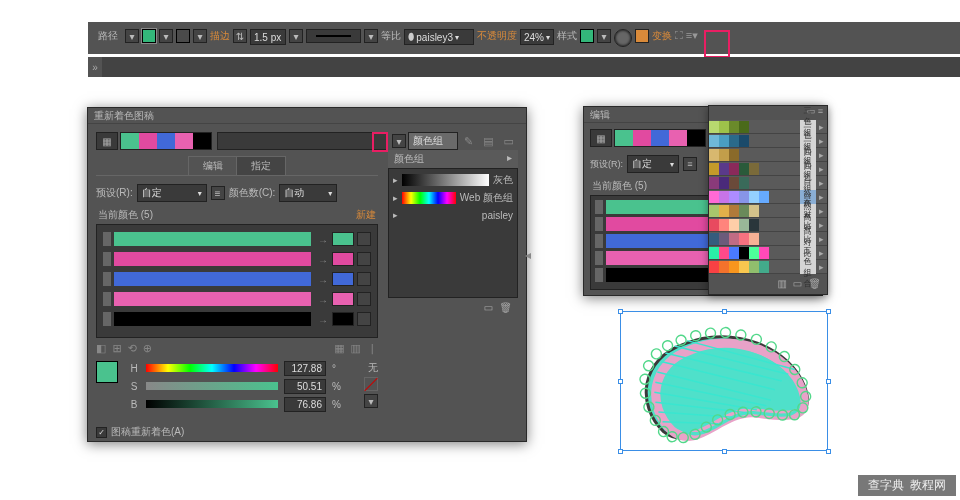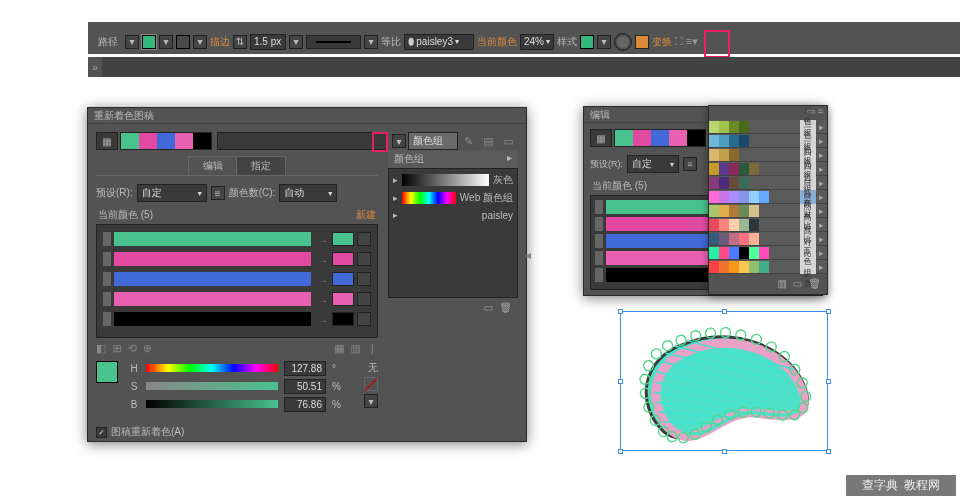--- a/index.html
+++ b/index.html
@@ -1,19 +1,19 @@
 <!DOCTYPE html>
 <html><head>
 <meta charset="utf-8">
 <style>
 * { box-sizing: border-box; margin: 0; padding: 0; font-family: "Microsoft YaHei", Arial, sans-serif; }
 body { background: #fff; width: 960px; height: 500px; position: relative; overflow: hidden; }
 
 
-.topbar { position: absolute; top: 29px; left: 88px; width: 872px; height: 25px; background: #535353; display: flex; align-items: center; font-size: 10px; color: #bbb; padding: 0 6px; gap: 3px; }
+.topbar { position: absolute; top: 29px; left: 88px; width: 872px; height: 25px; background: #535353; display: flex; font-size: 10px; color: #bbb; padding: 0 6px; gap: 3px; }
 .topbar-pre { position: absolute; top: 22px; left: 88px; width: 872px; height: 7px; background: #535353; }
 .toplabel { color: #bbb; padding: 0 4px; }
 .sw { width: 14px; height: 14px; border: 1px solid #000; }
 .sw.green { background: #33b77a; }
 .sw.sel { box-shadow: 0 0 0 1px #888; }
 .toolbtn { width: 14px; height: 14px; background: #444; border: 1px solid #222; display: flex; align-items: center; justify-content: center; }
 .num-input { background: #3a3a3a; border: 1px solid #222; color: #ddd; padding: 1px 3px; font-size: 10px; width: 36px; height: 16px; }
 .dd { background: #3a3a3a; border: 1px solid #222; color: #ddd; display: flex; align-items: center; padding: 0 3px; height: 16px; font-size: 10px; gap: 2px; }
 .dd .arr { font-size: 8px; }
 .orange { color: #d98a3a; }
@@ -96,21 +96,21 @@
 .groups-panel .grp-item { height: 14px; }
 .groups-panel .grp-item .sws .c { width: 10px; height: 12px; }
 .groups-panel .grp-item .nm { font-size: 8px; }
 
 
 .artwork { position: absolute; left: 604px; top: 295px; width: 240px; height: 180px; }
 .sel-box { position: absolute; border: 1px solid #3a8ee6; }
 .sel-handle { position: absolute; width: 5px; height: 5px; border: 1px solid #3a8ee6; background: #fff; }
 
 
-.watermark { position: absolute; right: 4px; bottom: 4px; background: #6a6a6a; color: #eee; font-size: 12px; padding: 2px 16px; display: flex; align-items: center; gap: 6px; opacity: 0.9; text-align: right; }
+.watermark { position: absolute; right: 4px; bottom: 4px; background: #6a6a6a; color: #eee; font-size: 12px; padding: 2px 10px; display: flex; align-items: center; gap: 6px; opacity: 0.9; text-align: right; }
 
 
 .grad-rainbow { background: linear-gradient(90deg,#f00,#ff0,#0f0,#0ff,#00f,#f0f,#f00); }
 .grad-gray { background: linear-gradient(90deg,#000,#fff); }
 .grad-sat { background: linear-gradient(90deg,#888,#4ac28e); }
 .grad-bri { background: linear-gradient(90deg,#000,#4ac28e); }
 </style>
 </head>
 <body>
 
@@ -129,21 +129,21 @@
   <div class="line-box">
       <div class="line-sample"></div>
     </div>
   <div class="toolbtn">▾</div>
   <span>等比</span>
   <div class="dd" style="width:70px">
     <span style="color:#ccc">⬮</span>
       <span>paisley3</span>
       <span class="arr">▾</span>
   </div>
-  <span class="orange">当前颜色</span>
+  <span class="orange">不透明度</span>
   <div class="dd">
       <span>24%</span>
       <span class="arr">▾</span>
     </div>
   <span>样式</span>
   <div class="sw green"></div>
   <div class="toolbtn">▾</div>
   <div class="toolbtn" style="width:18px;height:18px;background:#666;border-radius:50%;box-shadow:inset 0 0 3px #000"></div>
   <div class="toolbtn" style="background:#d98a3a"></div>
   <span class="orange">变换</span>

